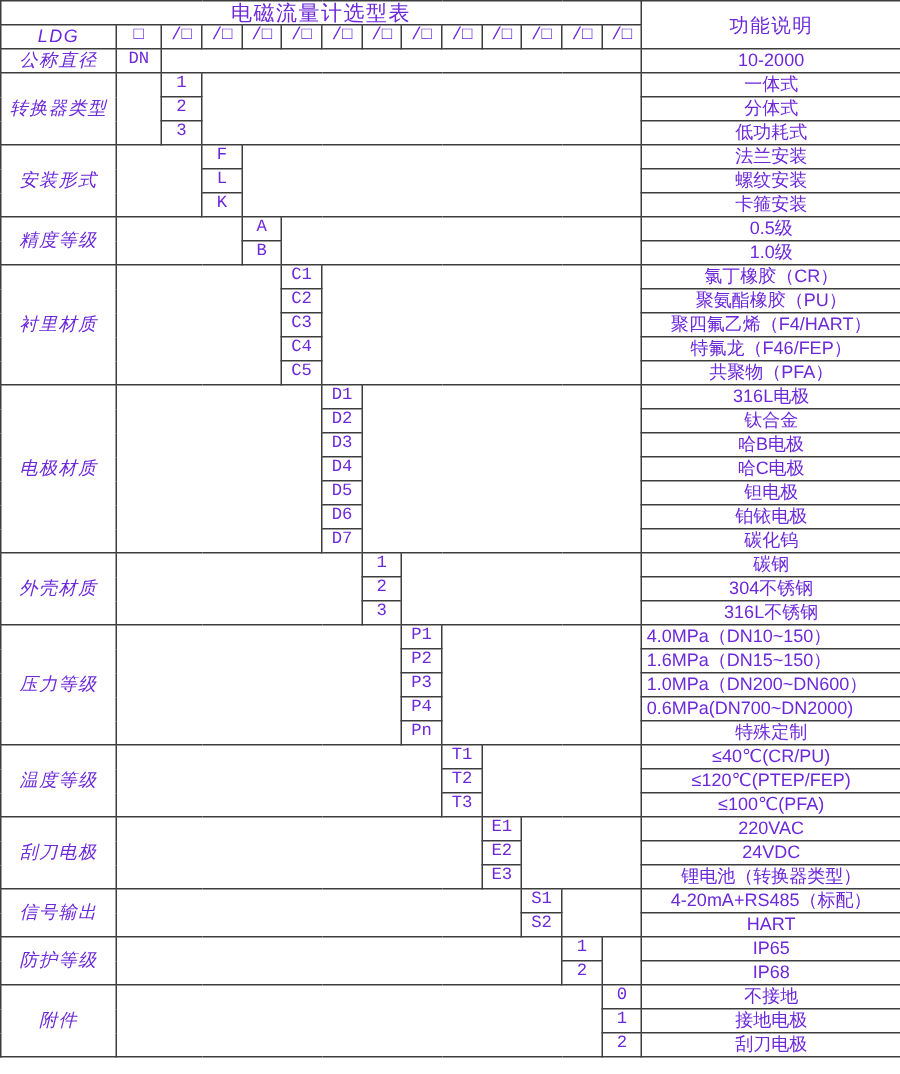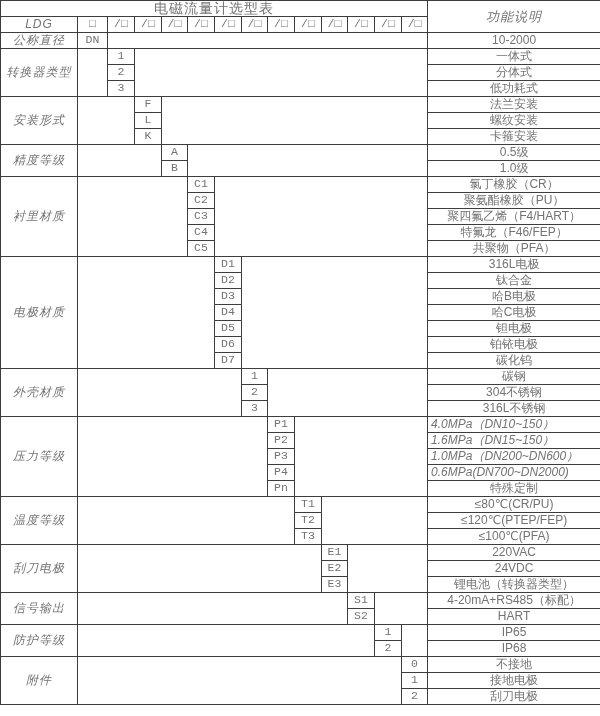--- a/index.html
+++ b/index.html
@@ -3,34 +3,34 @@
 <meta charset="utf-8">
 <style>
   html,body { margin:0; padding:0; background:#ffffff; }
   .sheet {
     width:600px; height:716px; box-sizing:border-box;
     font-family:"Liberation Sans","DejaVu Sans",sans-serif;
   }
   table.selector {
     width:600px; height:640px;
     border-collapse:collapse; table-layout:fixed;
-    font-size:12px; color:#737373;
+    font-size:12px; color:#6d28d9;
   }
   td {
     border:1px solid #3d3d3d;
     padding:0 2px;
     text-align:center; vertical-align:middle;
     white-space:nowrap; overflow:hidden;
     height:15px; line-height:1.05;
   }
   td.ttl { font-size:14px; letter-spacing:1px; }
-  td.fnh { font-size:13px; letter-spacing:1px;font-style:italic; }
+  td.fnh { font-size:13px; letter-spacing:1px; }
   td.lbl { letter-spacing:1px;font-style:italic; }
   td.code { font-family:"Liberation Mono","DejaVu Sans Mono",monospace; font-size:11.5px; }
-  td.fn.al { text-align:left; padding-left:3px;font-style:italic; }
+  td.fn.al { text-align:left; padding-left:3px; }
   td.blank { background:#ffffff; }
 </style>
 </head>
 <body>
 
 <div class="sheet">
 <table class="selector">
   <colgroup>
     <col style="width:77px">
         <col style="width:30px">
@@ -217,21 +217,21 @@
   <tr>
     <td class="code">Pn</td>
     <td class="fn">特殊定制</td>
   </tr>
 
   <tr>
     <td class="lbl" rowspan="3">温度等级</td>
     <td class="blank" rowspan="3" colspan="8"></td>
     <td class="code">T1</td>
     <td class="blank" rowspan="3" colspan="4"></td>
-    <td class="fn">≤80℃(CR/PU)</td>
+    <td class="fn">≤40℃(CR/PU)</td>
   </tr>
   <tr>
     <td class="code">T2</td>
     <td class="fn">≤120℃(PTEP/FEP)</td>
   </tr>
   <tr>
     <td class="code">T3</td>
     <td class="fn">≤100℃(PFA)</td>
   </tr>
 

